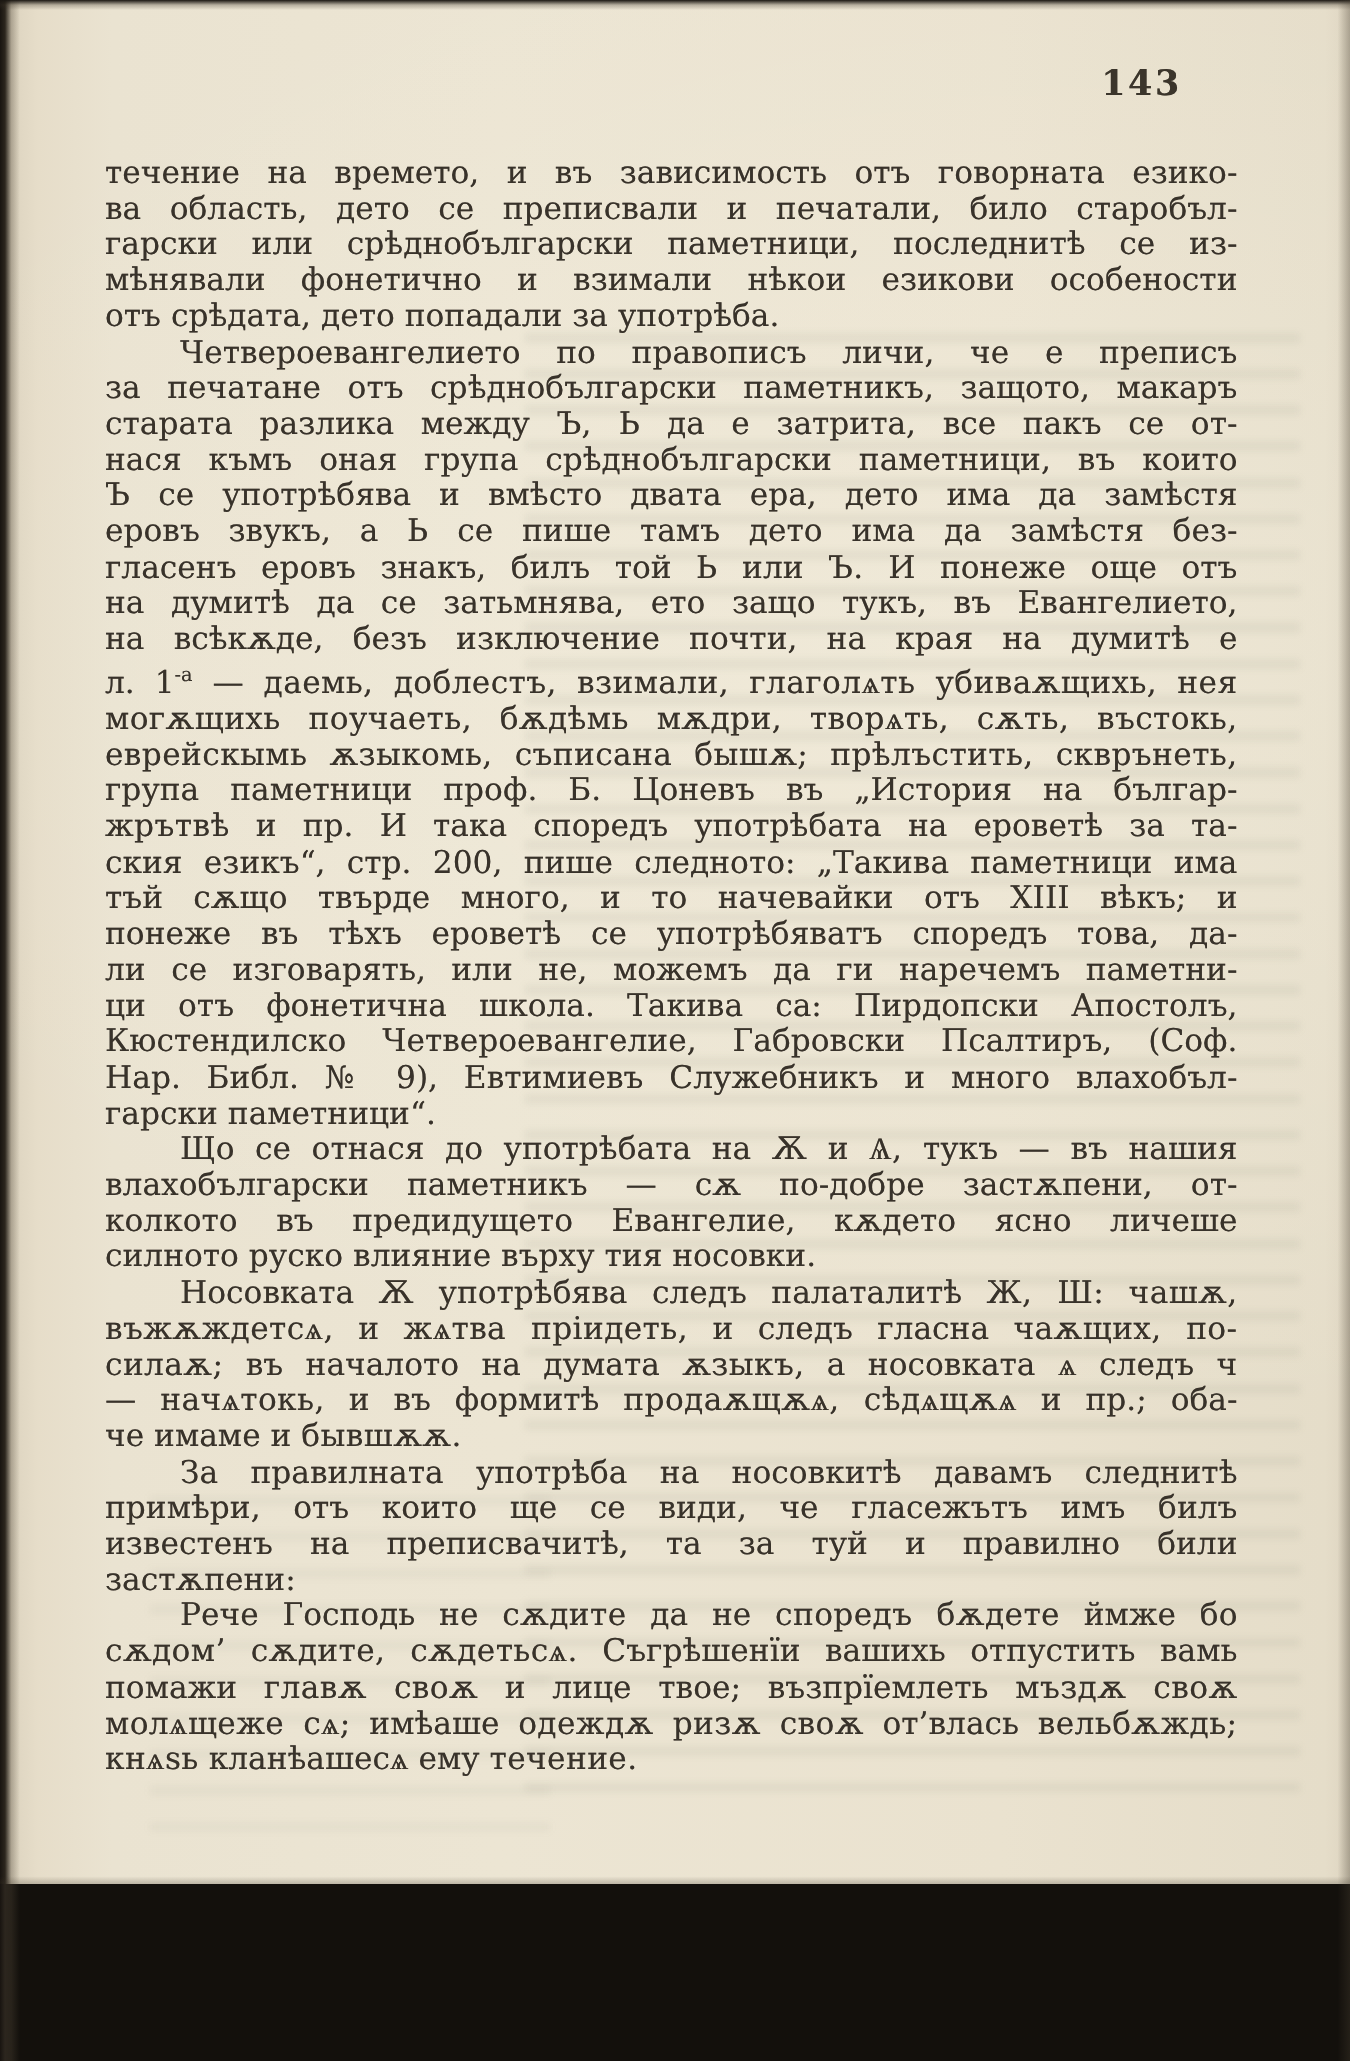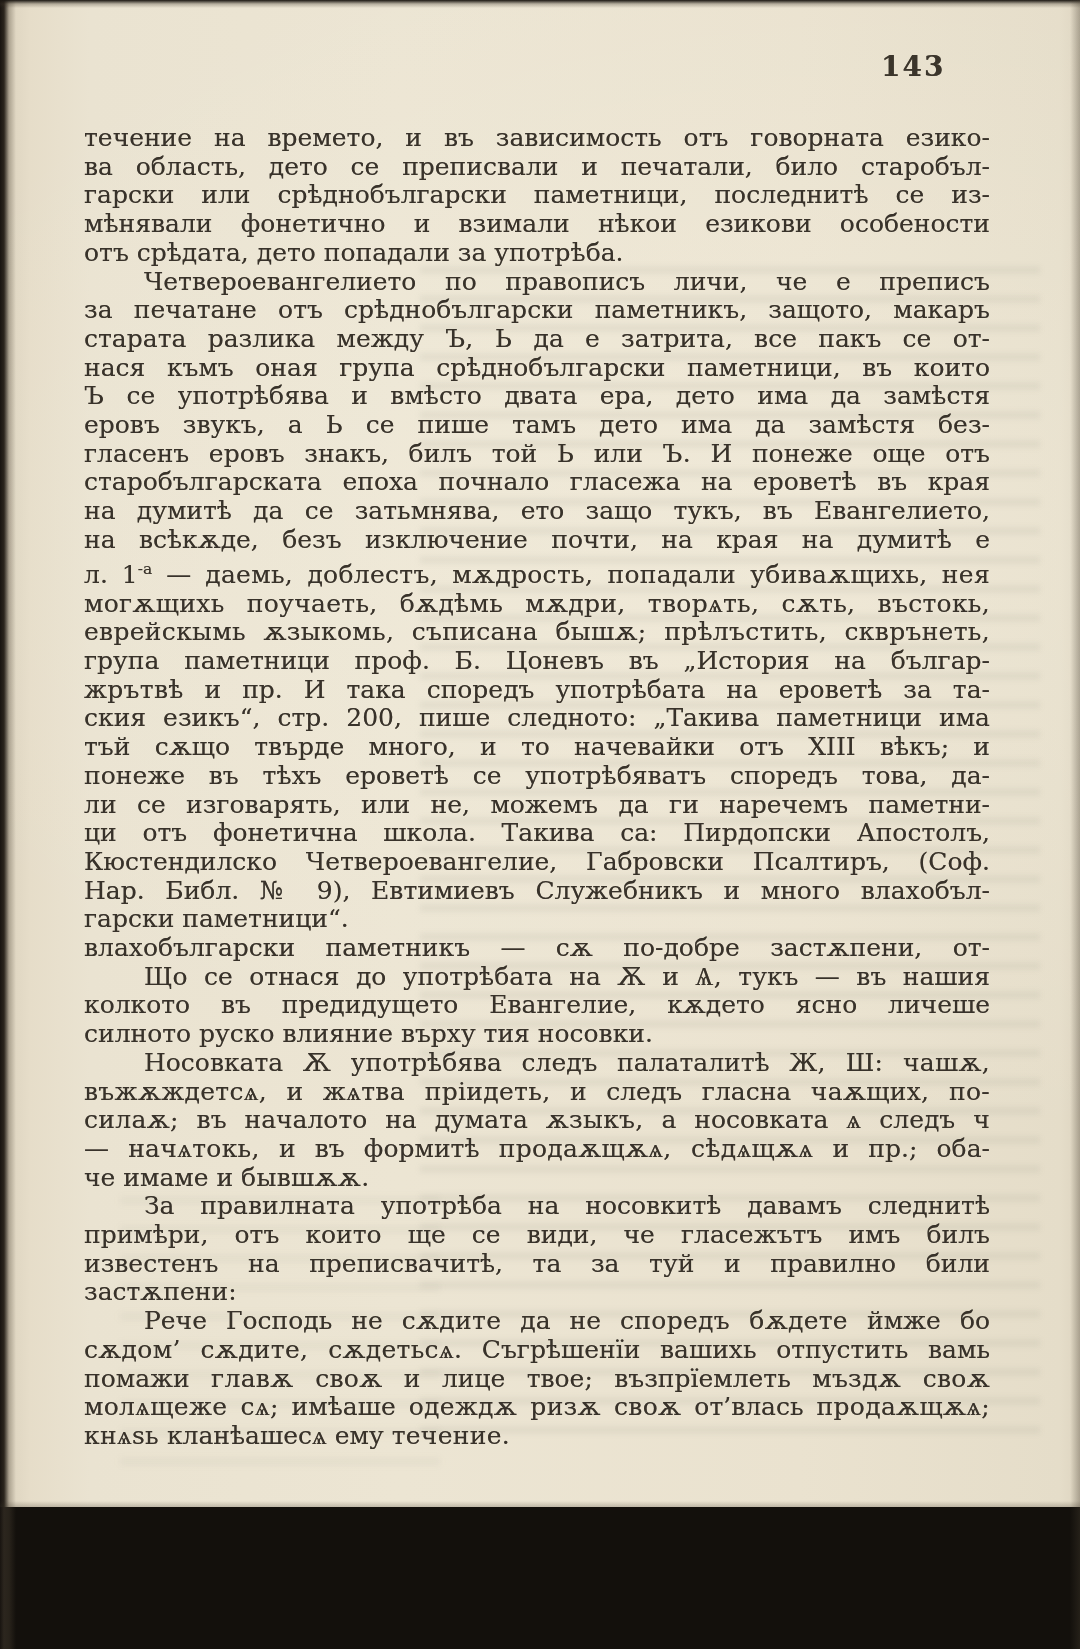--- a/index.html
+++ b/index.html
@@ -72,52 +72,51 @@
       <div class="line">гарски или срѣднобългарски паметници, последнитѣ се из-</div>
       <div class="line">мѣнявали фонетично и взимали нѣкои езикови особености</div>
       <div class="line last">отъ срѣдата, дето попадали за употрѣба.</div>
       <div class="line indent">Четвероевангелието по правописъ личи, че е преписъ</div>
       <div class="line">за печатане отъ срѣднобългарски паметникъ, защото, макаръ</div>
       <div class="line"><span>старата разлика между </span><span class="cs">Ъ, Ь</span><span> да е затрита, все пакъ се от-</span></div>
       <div class="line">нася къмъ оная група срѣднобългарски паметници, въ които</div>
       <div class="line"><span class="cs">Ъ</span><span> се употрѣбява и вмѣсто двата ера, дето има да замѣстя</span></div>
       <div class="line"><span>еровъ звукъ, а </span><span class="cs">Ь</span><span> се пише тамъ дето има да замѣстя без-</span></div>
       <div class="line"><span>гласенъ еровъ знакъ, билъ той </span><span class="cs">Ь</span><span> или </span><span class="cs">Ъ.</span><span> И понеже още отъ</span></div>
-      <div class="line">старобългарската епоха почнало гласежа на ероветѣ въ края</div>
       <div class="line">на думитѣ да се затьмнява, ето защо тукъ, въ Евангелието,</div>
       <div class="line">на всѣкѫде, безъ изключение почти, на края на думитѣ е</div>
-      <div class="line"><span>л. 1</span><span class="sup">-а</span><span> — </span><span class="cs">даемь, доблестъ, мѫдрость, попадали убиваѫщихь, нея</span></div>
+      <div class="line"><span>л. 1</span><span class="sup">-а</span><span> — </span><span class="cs">даемь, доблестъ, взимали, глаголѧть убиваѫщихь, нея</span></div>
       <div class="line"><span class="cs">могѫщихь поучаеть, бѫдѣмь мѫдри, творѧть, сѫть, въстокь,</span></div>
       <div class="line"><span class="cs">еврейскымь ѫзыкомь, съписана бышѫ; прѣлъстить, скврънеть,</span></div>
       <div class="line">група паметници проф. Б. Цоневъ въ „История на българ-</div>
       <div class="line"><span class="cs">жрътвѣ</span><span> и пр. И така споредъ употрѣбата на ероветѣ за та-</span></div>
       <div class="line">ския езикъ“, стр. 200, пише следното: „Такива паметници има</div>
       <div class="line">тъй сѫщо твърде много, и то начевайки отъ XIII вѣкъ; и</div>
       <div class="line">понеже въ тѣхъ ероветѣ се употрѣбяватъ споредъ това, да-</div>
       <div class="line">ли се изговарять, или не, можемъ да ги наречемъ паметни-</div>
       <div class="line">ци отъ фонетична школа. Такива са: Пирдопски Апостолъ,</div>
       <div class="line">Кюстендилско Четвероевангелие, Габровски Псалтиръ, (Соф.</div>
       <div class="line">Нар. Библ. № 9), Евтимиевъ Служебникъ и много влахобъл-</div>
       <div class="line last">гарски паметници“.</div>
+      <div class="line indent"><span>Що се отнася до употрѣбата на </span><span class="cs">Ѫ</span><span> и </span><span class="cs">Ѧ,</span><span> тукъ — въ нашия</span></div>
       <div class="line">влахобългарски  паметникъ — сѫ по-добре застѫпени, от-</div>
-      <div class="line indent"><span>Що се отнася до употрѣбата на </span><span class="cs">Ѫ</span><span> и </span><span class="cs">Ѧ,</span><span> тукъ — въ нашия</span></div>
       <div class="line">колкото въ предидущето Евангелие, кѫдето ясно личеше</div>
       <div class="line last">силното руско влияние върху тия носовки.</div>
       <div class="line indent"><span>Носовката </span><span class="cs">Ѫ</span><span> употрѣбява следъ палаталитѣ </span><span class="cs">Ж, Ш:</span><span> </span><span class="cs">чашѫ,</span></div>
       <div class="line"><span class="cs">въжѫждетсѧ,</span><span> и </span><span class="cs">жѧтва пріидеть,</span><span> и следъ гласна </span><span class="cs">чаѫщих,</span><span> </span><span class="cs">по-</span></div>
       <div class="line"><span class="cs">силаѫ;</span><span> въ началото на думата </span><span class="cs">ѫзыкъ,</span><span> а носовката </span><span class="cs">ѧ</span><span> следъ </span><span class="cs">ч</span></div>
       <div class="line"><span>— </span><span class="cs">начѧтокь,</span><span> и въ формитѣ </span><span class="cs">продаѫщѫѧ, сѣдѧщѫѧ</span><span> и пр.; оба-</span></div>
       <div class="line last"><span>че имаме и </span><span class="cs">бывшѫѫ.</span></div>
       <div class="line indent">За правилната употрѣба на носовкитѣ давамъ следнитѣ</div>
       <div class="line">примѣри, отъ които ще се види, че гласежътъ имъ билъ</div>
       <div class="line">известенъ на преписвачитѣ, та за туй и правилно били</div>
       <div class="line last">застѫпени:</div>
       <div class="line indent"><span>Рече Господь не </span><span class="cs">сѫдите</span><span> да не </span><span class="cs">споредъ  бѫдете</span><span> ймже бо</span></div>
       <div class="line"><span class="cs">сѫдом’ сѫдите, сѫдетьсѧ.</span><span> Съгрѣшенїи вашихь отпустить вамь</span></div>
       <div class="line"><span>помажи </span><span class="cs">главѫ  своѫ</span><span> и лице твое;  възпрїемлеть </span><span class="cs">мъздѫ  своѫ</span></div>
-      <div class="line"><span class="cs">молѧщеже сѧ;</span><span> имѣаше </span><span class="cs">одеждѫ ризѫ своѫ</span><span> от’влась </span><span class="cs">продаѫщѫѧ;</span></div>
+      <div class="line"><span class="cs">молѧщеже сѧ;</span><span> имѣаше </span><span class="cs">одеждѫ ризѫ своѫ</span><span> от’влась </span><span class="cs">вельбѫждь;</span></div>
       <div class="line last"><span class="cs">кнѧѕь</span><span> кланѣашесѧ ему </span><span class="cs">течение.</span></div>
     </div>
   <div class="edge-left"></div>
   <div class="edge-top"></div>
   <div class="edge-right"></div>
   <div class="edge-bottom"></div>
 </div>
 
 </body></html>

